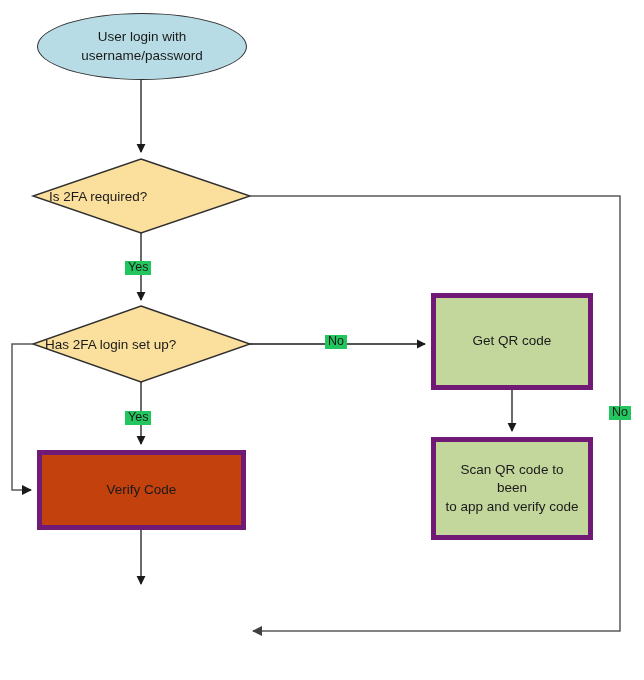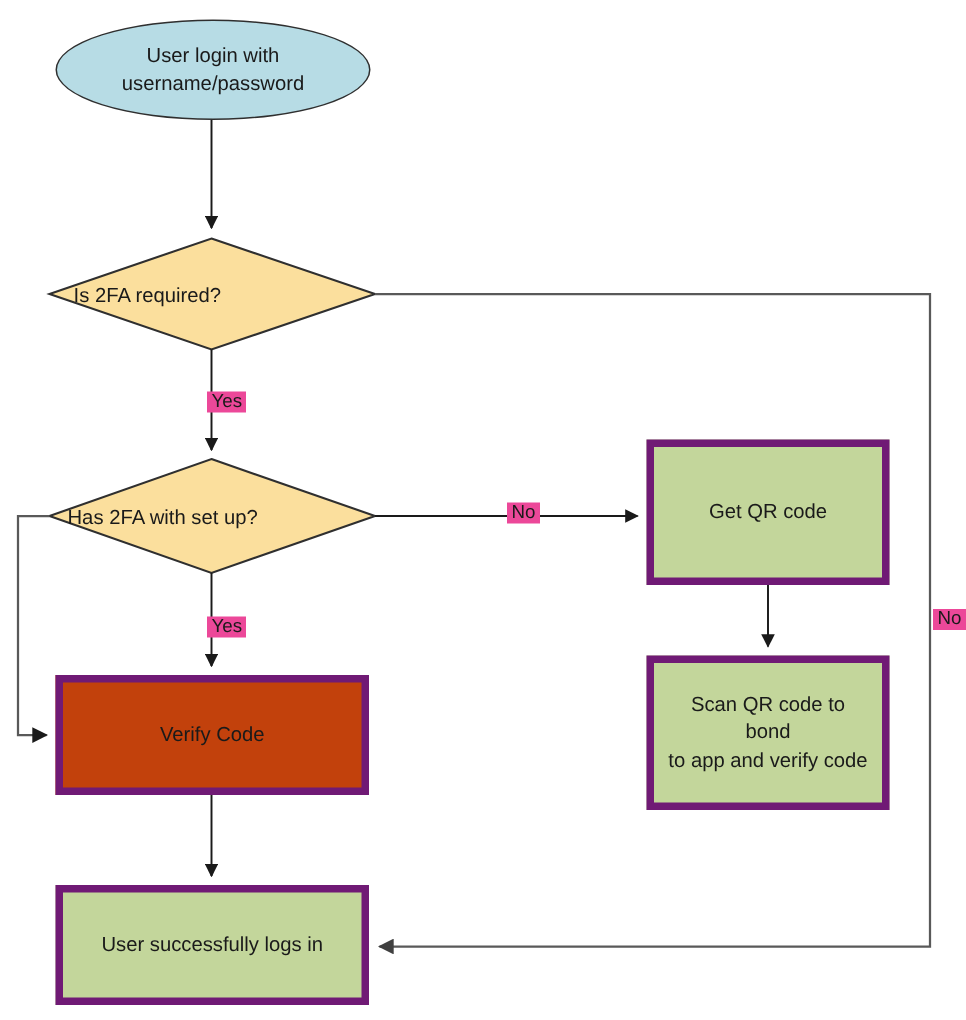--- a/index.html
+++ b/index.html
@@ -58,25 +58,24 @@
     justify-content: flex-start;
     text-align: center;
     font-size: 13.5px;
     color: #1a1a1a;
     pointer-events: none;
   }
   .edge-label {
     position: absolute;
     font-size: 12.5px;
     color: #1a1a1a;
-    background: #ec4899;
+    background: #22c55e;
     padding: 0 3px;
     line-height: 1.1;
     white-space: nowrap;
-    margin-left: 13px;
   }
 </style>
 </head>
 <body>
 
 <div id="canvas">
 
   <svg id="wires" viewBox="0 0 644 680" width="644" height="680" xmlns="http://www.w3.org/2000/svg">
     <defs>
       <marker id="arrow" viewBox="0 0 10 10" refX="9" refY="5" markerWidth="7" markerHeight="7" orient="auto-start-reverse">
@@ -111,39 +110,36 @@
               background:#b7dce5; border:1.4px solid #2f2f2f;">
     <span class="node-label">User login with
 username/password</span>
   </div>
 
   <div class="diamond-text" style="left:41px; top:178px; width:200px; height:36px;">
     <span class="node-label">Is 2FA required?</span>
   </div>
 
   <div class="diamond-text" style="left:37px; top:326px; width:208px; height:36px;">
-    <span class="node-label">Has 2FA with set up?</span>
+    <span class="node-label">Has 2FA login set up?</span>
   </div>
 
   <div class="node box" style="left:431px; top:293px; width:162px; height:97px; background:#c3d69b;">
     <span class="node-label">Get QR code</span>
   </div>
 
   <div class="node box" style="left:431px; top:437px; width:162px; height:103px; background:#c3d69b;">
-    <span class="node-label">Scan QR code to bond
+    <span class="node-label">Scan QR code to been
 to app and verify code</span>
   </div>
 
   <div class="node box" style="left:37px; top:450px; width:209px; height:80px; background:#c2410c;">
     <span class="node-label">Verify Code</span>
   </div>
 
-  <div class="node box" style="left:37px; top:590px; width:209px; height:80px; background:#c3d69b;">
-    <span class="node-label">User successfully logs in</span>
-  </div>
 
   <div class="edge-label" style="left:125px; top:261px;">Yes</div>
 
   <div class="edge-label" style="left:125px; top:411px;">Yes</div>
 
   <div class="edge-label" style="left:325px; top:335px;">No</div>
 
   <div class="edge-label" style="left:609px; top:406px;">No</div>
 
 </div>

